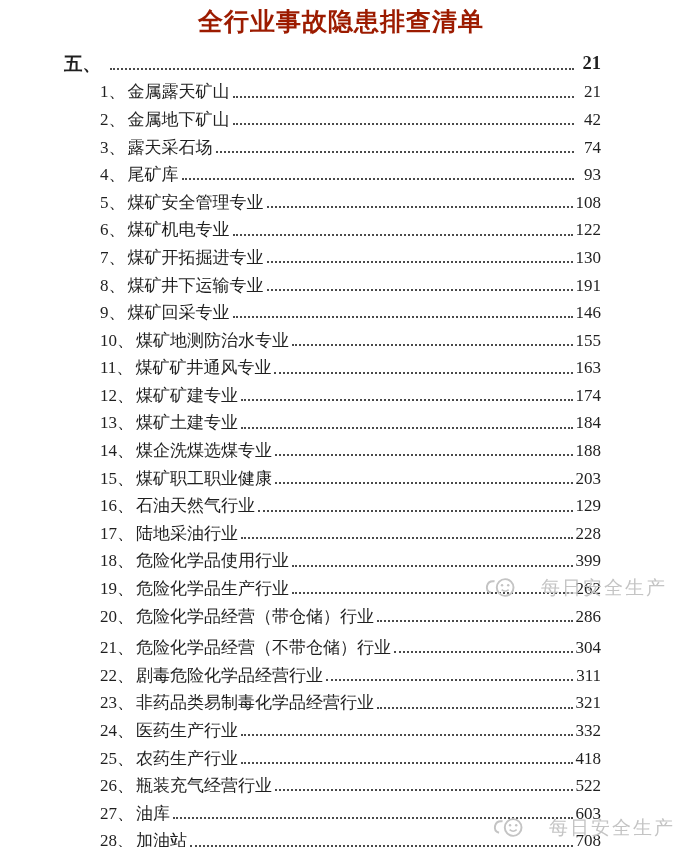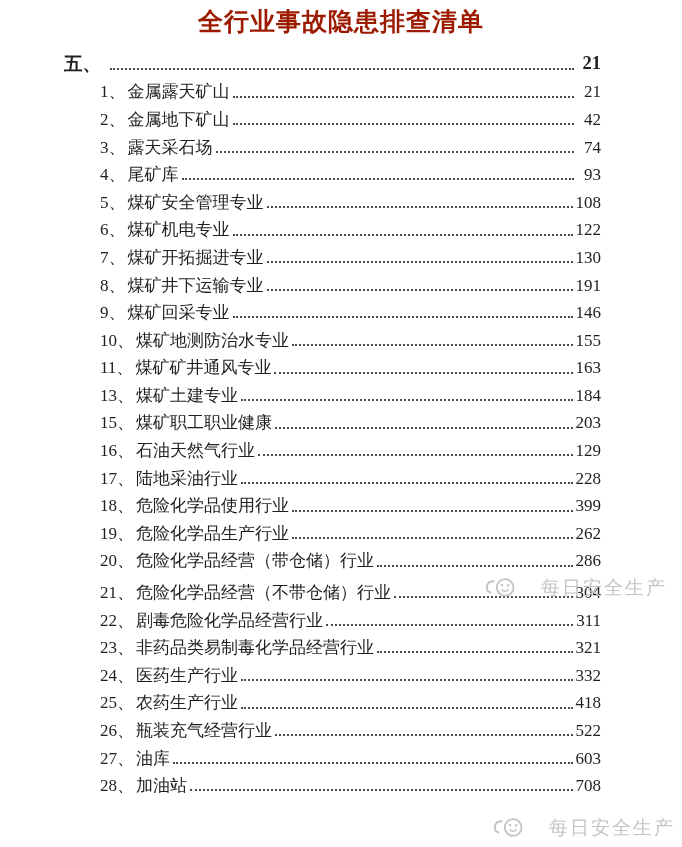--- a/index.html
+++ b/index.html
@@ -162,28 +162,40 @@
     <span class="pg">155</span>
   </div>
 
   <div class="row">
     <span class="num">11、</span>
     <span class="label">煤矿矿井通风专业</span>
     <span class="dots"></span>
     <span class="pg">163</span>
   </div>
 
+  <div class="row">
+    <span class="num">12、</span>
+    <span class="label">煤矿矿建专业</span>
+    <span class="dots"></span>
+    <span class="pg">174</span>
+  </div>
 
   <div class="row">
     <span class="num">13、</span>
     <span class="label">煤矿土建专业</span>
     <span class="dots"></span>
     <span class="pg">184</span>
   </div>
 
+  <div class="row">
+    <span class="num">14、</span>
+    <span class="label">煤企洗煤选煤专业</span>
+    <span class="dots"></span>
+    <span class="pg">188</span>
+  </div>
 
   <div class="row">
     <span class="num">15、</span>
     <span class="label">煤矿职工职业健康</span>
     <span class="dots"></span>
     <span class="pg">203</span>
   </div>
 
   <div class="row">
     <span class="num">16、</span>

